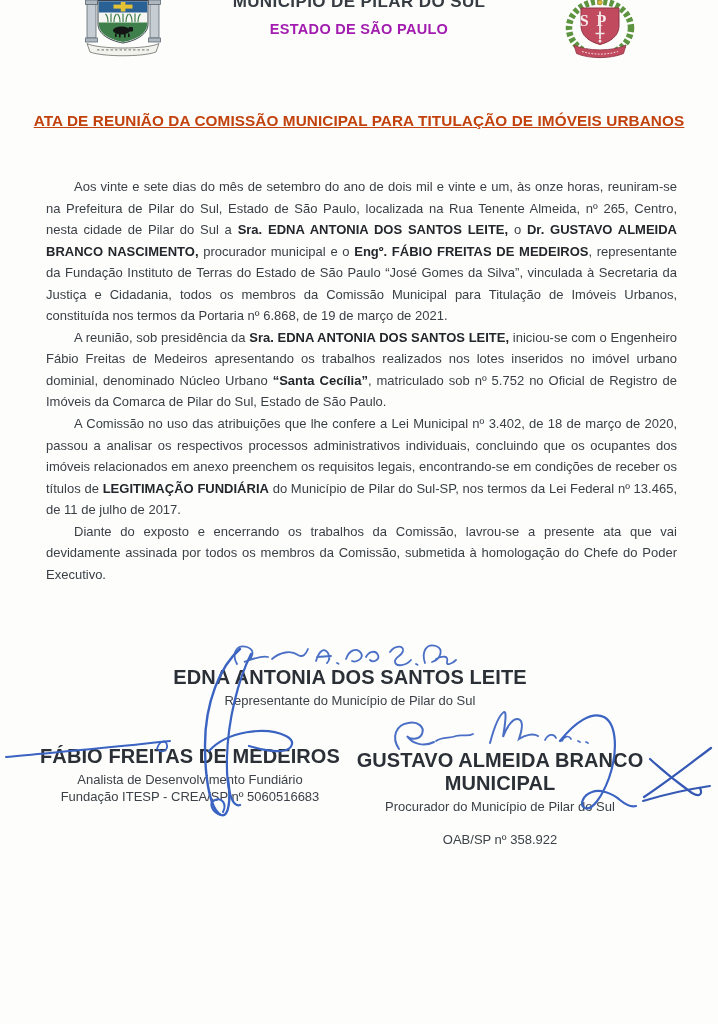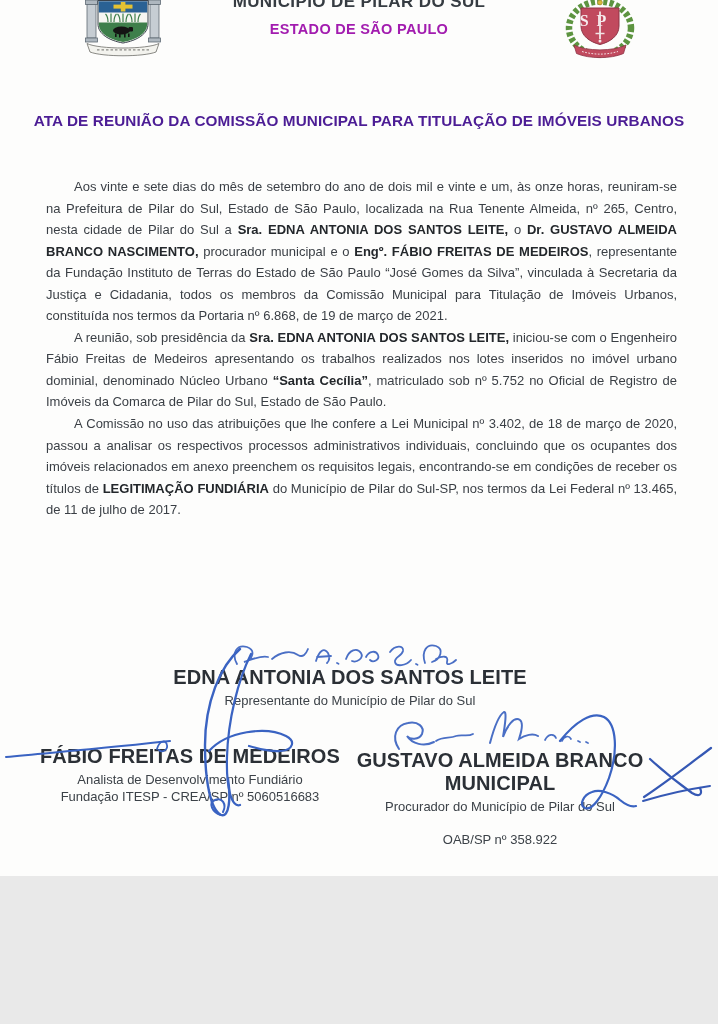--- a/index.html
+++ b/index.html
@@ -1,18 +1,18 @@
 <!DOCTYPE html>
 <html><head>
 <meta charset="utf-8">
 <style>
   html,body{margin:0;padding:0;background:#e9e9e9;}
   .page{
     position:relative;
-    width:718px;height:876px;
+    width:718px;height:1024px;
     margin:0 auto;
     background:#fdfdfc;
     overflow:hidden;
     font-family:"Liberation Sans",sans-serif;
     color:#3a3f45;
   }
   
   .hdr-muni{
     position:absolute;top:-8px;left:0;right:0;
     text-align:center;font-size:17px;font-weight:700;
@@ -22,21 +22,21 @@
     position:absolute;top:21px;left:0;right:0;
     text-align:center;font-size:14.5px;font-weight:700;
     color:#a21caf;letter-spacing:.3px;
   }
   .crest{position:absolute;left:85px;top:0;}
   .seal{position:absolute;left:560px;top:0;}
   
   .doc-title{
     position:absolute;top:112px;left:0;right:0;
     text-align:center;font-size:15.3px;font-weight:700;
-    color:#4c1d95;letter-spacing:.1px;
+    color:#c2410c;letter-spacing:.1px;text-decoration:underline;
   }
   
   .body-text{
     position:absolute;top:176px;left:46px;width:631px;
     font-size:13px;line-height:21.55px;
     text-align:justify;color:#3a3f45;
   }
   .body-text p{margin:0;text-indent:28px;}
   .body-text .b{font-weight:700;color:#23272b;}
   
@@ -114,20 +114,21 @@
     <path d="M14,45 C26,51.5 54,51.5 66,45 L63.5,53.5 C51,59 29,59 16.5,53.5 Z" fill="#c14a5e" stroke="#8e3345" stroke-width="0.8"></path>
     <path d="M22,51.5 C34,55 46,55 58,51.5" fill="none" stroke="#f2dde0" stroke-width="1" stroke-dasharray="1.8 1.4"></path>
   </svg>
 
   <div class="doc-title">ATA DE REUNIÃO DA COMISSÃO MUNICIPAL PARA TITULAÇÃO DE IMÓVEIS URBANOS</div>
 
   <div class="body-text">
       <p><span>Aos vinte e sete dias do mês de setembro do ano de dois mil e vinte e um, às onze horas, reuniram-se na Prefeitura de Pilar do Sul, Estado de São Paulo, localizada na Rua Tenente Almeida, nº 265, Centro, nesta cidade de Pilar do Sul a </span><span class="b">Sra. EDNA ANTONIA DOS SANTOS LEITE,</span><span> o </span><span class="b">Dr. GUSTAVO ALMEIDA BRANCO NASCIMENTO,</span><span> procurador municipal e o </span><span class="b">Engº. FÁBIO FREITAS DE MEDEIROS</span><span>, representante da Fundação Instituto de Terras do Estado de São Paulo “José Gomes da Silva”, vinculada à Secretaria da Justiça e Cidadania, todos os membros da Comissão Municipal para Titulação de Imóveis Urbanos, constituída nos termos da Portaria nº 6.868, de 19 de março de 2021.</span></p>
       <p><span>A reunião, sob presidência da </span><span class="b">Sra. EDNA ANTONIA DOS SANTOS LEITE,</span><span> iniciou-se com o Engenheiro Fábio Freitas de Medeiros apresentando os trabalhos realizados nos lotes inseridos no imóvel urbano dominial, denominado Núcleo Urbano </span><span class="b">“Santa Cecília”</span><span>, matriculado sob nº 5.752 no Oficial de Registro de Imóveis da Comarca de Pilar do Sul, Estado de São Paulo.</span></p>
       <p><span>A Comissão no uso das atribuições que lhe confere a Lei Municipal nº 3.402, de 18 de março de 2020, passou a analisar os respectivos processos administrativos individuais, concluindo que os ocupantes dos imóveis relacionados em anexo preenchem os requisitos legais, encontrando-se em condições de receber os títulos de </span><span class="b">LEGITIMAÇÃO FUNDIÁRIA</span><span> do Município de Pilar do Sul-SP, nos termos da Lei Federal nº 13.465, de 11 de julho de 2017.</span></p>
+      <p><span>Diante do exposto e encerrando os trabalhos da Comissão, lavrou-se a presente ata que vai devidamente assinada por todos os membros da Comissão, submetida à homologação do Chefe do Poder Executivo.</span></p>
     </div>
 
   <div class="sig-block sig-center">
     <div class="sig-name">EDNA ANTONIA DOS SANTOS LEITE</div>
     <div class="sig-role">Representante do Município de Pilar do Sul</div>
   </div>
 
   <div class="sig-block sig-left">
     <div class="sig-name">FÁBIO FREITAS DE MEDEIROS</div>
     <div class="sig-role">Analista de Desenvolvimento Fundiário</div>

